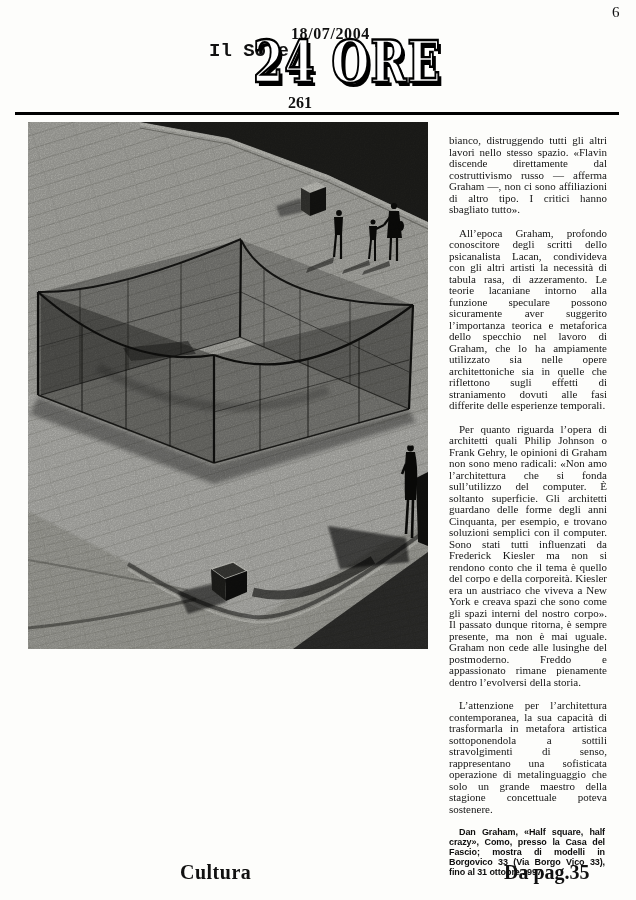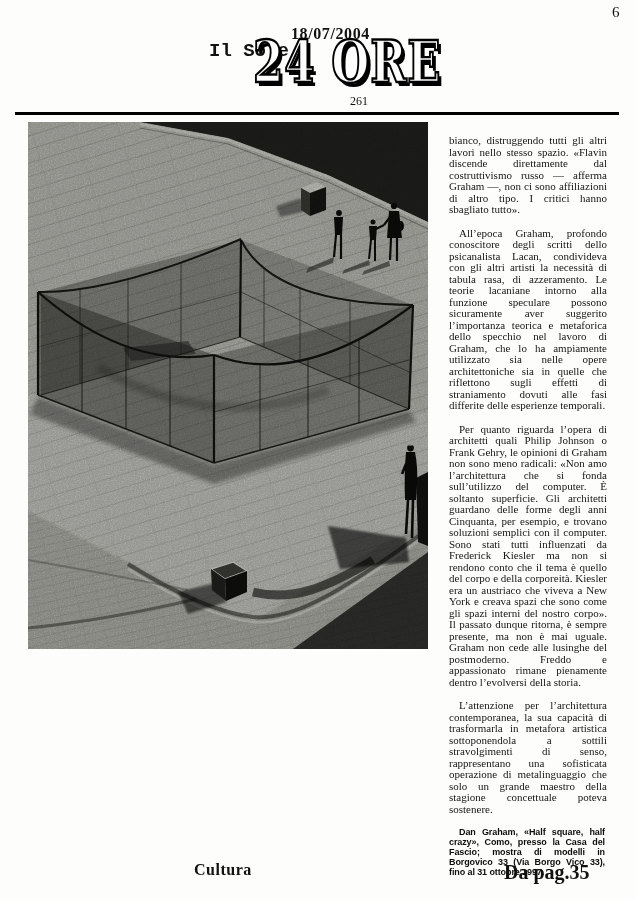--- a/index.html
+++ b/index.html
@@ -10,36 +10,36 @@
   }
   .pagenum{position:absolute; left:612px; top:4px; font-size:15px;}
   .mast-date{position:absolute; left:291px; top:25px; font-weight:bold; font-size:16px; letter-spacing:.6px;}
   .mast-prefix{position:absolute; left:209px; top:40px; font-family:Liberation Mono, monospace; font-weight:bold; font-size:19px;}
   .mast-main{
     position:absolute; left:253px; top:32px; white-space:nowrap;
     font-family:"DejaVu Serif",serif; font-weight:bold; font-size:56px; line-height:1;
     color:#fff; -webkit-text-stroke:2.4px #000; text-shadow:4px 4px 0 #000;
     transform:scale(.78,1.04); transform-origin:left top; letter-spacing:1px;
   }
-  .mast-num{position:absolute; left:288px; top:94px; width:80px; text-align:right; font-weight:normal; font-size:12px;}
+  .mast-num{position:absolute; left:288px; top:94px; width:80px; text-align:left; font-weight:bold; font-size:16px;}
   .rule{position:absolute; left:15px; top:112px; width:604px; height:3px; background:#000;}
   .photo{position:absolute; left:28px; top:122px; width:400px; height:527px; overflow:hidden; background:#bdbdb7;}
   .photo svg{display:block;}
   .col{
     position:absolute; left:437px; top:123px; width:182px;
     font-size:11px; line-height:11.5px; text-align:justify; color:#151515;
   }
   .col p{margin:12px; text-indent:10px;}
   .col p.first{text-indent:0;}
   .caption{
     margin-top:8px; margin-left:12px; width:156px;
     font-family:"Liberation Sans",sans-serif; font-weight:bold;
     font-size:9px; line-height:10px; text-align:justify; letter-spacing:-.1px; color:#0d0d0d;
   }
-  .foot-section{position:absolute; left:194px; top:861px; font-weight:bold; font-size:16px; letter-spacing:.5px;}
+  .foot-section{position:absolute; left:180px; top:861px; font-weight:bold; font-size:20px; letter-spacing:.5px;}
   .foot-ref{position:absolute; left:504px; top:861px; width:100px; text-align:left; font-weight:bold; font-size:20px;}
 </style>
 </head>
 <body>
 
 <div class="page">
 
   <div class="pagenum">6</div>
 
   <div>

